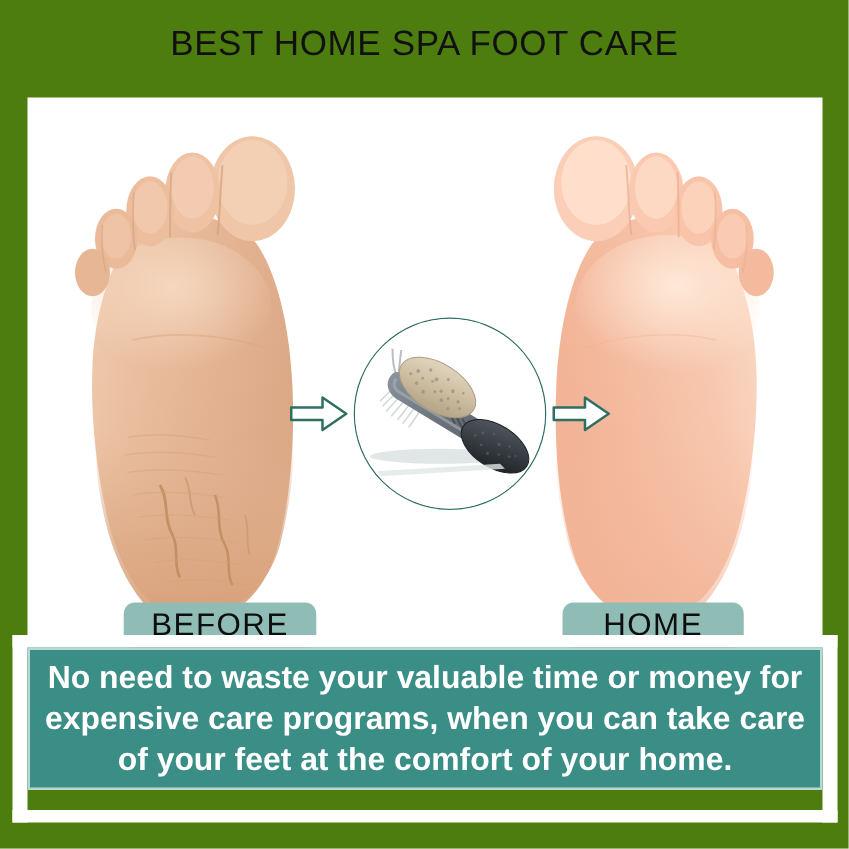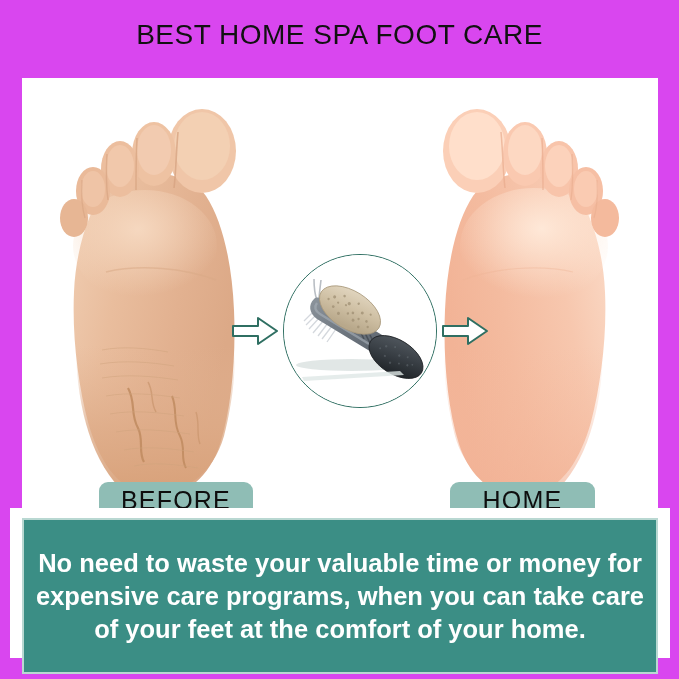--- a/index.html
+++ b/index.html
@@ -4,21 +4,21 @@
 <style>
   html, body {
     margin: 0;
     padding: 0;
     background: #ffffff;
   }
   #poster {
     position: relative;
     width: 679px;
     height: 679px;
-    background: #d946ef;
+    background: #4d7c0f;
     overflow: hidden;
     font-family: "Liberation Sans", sans-serif;
   }
 
   
   #title {
     position: absolute;
     left: 0;
     top: 18px;
     width: 679px;
@@ -95,21 +95,21 @@
   }
   #label-before { left: 77px;  top: 404px; width: 154px; }
   #label-after  { left: 428px; top: 404px; width: 145px; }
 
   
   #caption-box {
     position: absolute;
     left: 22px;
     top: 518px;
     width: 636px;
-    height: 156px;
+    height: 114px;
     background: #3b8e85;
     border: 2px solid #b9d8d2;
     box-sizing: border-box;
     display: flex;
     align-items: center;
     justify-content: center;
   }
   #caption-text {
     color: #ffffff;
     font-size: 25.5px;

